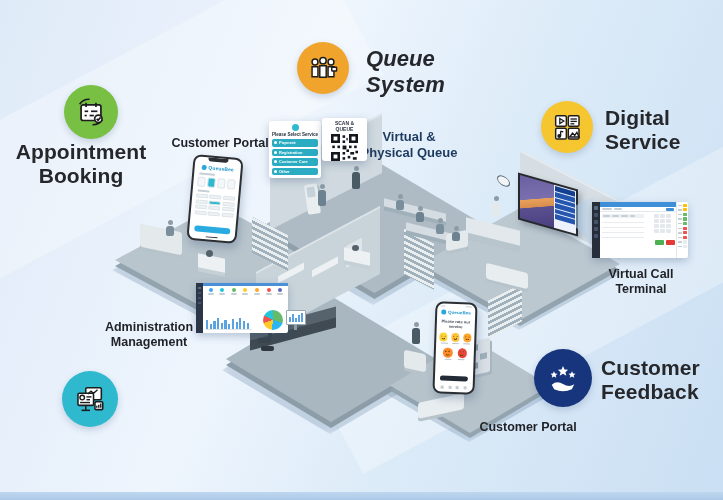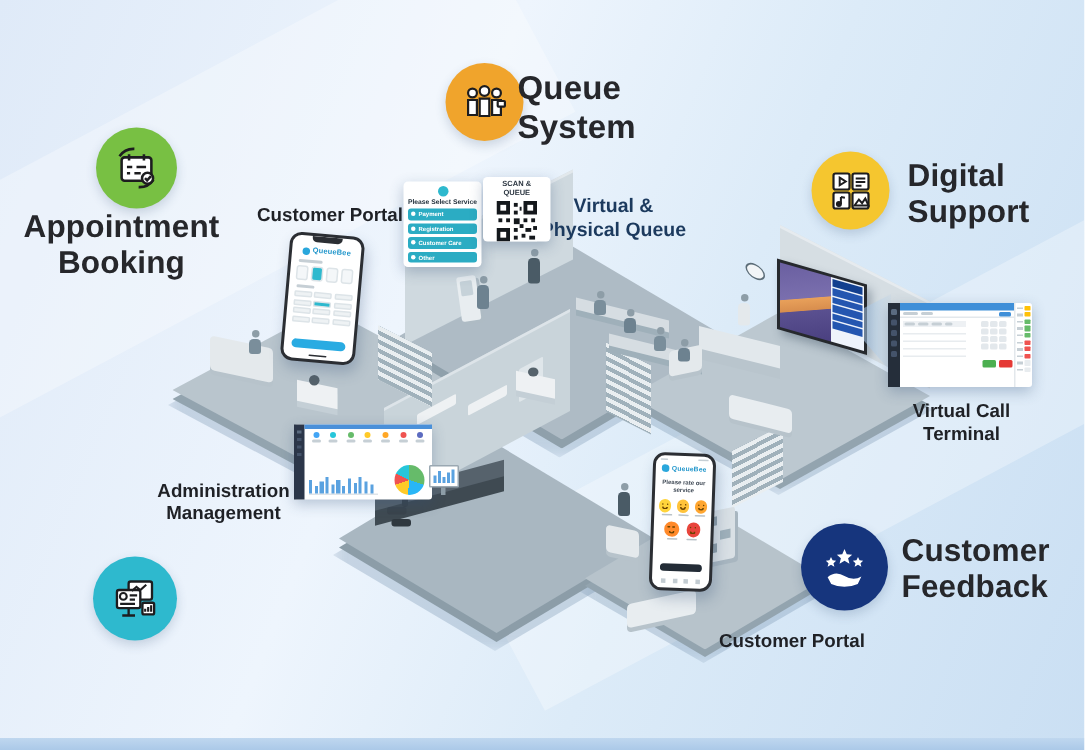--- a/index.html
+++ b/index.html
@@ -160,21 +160,21 @@
         <circle cx="6" cy="7.5" r="2.2"></circle>
           <path d="M3.8 11h4.4v7.5H3.8z"></path>
         <circle cx="12" cy="6.5" r="2.4"></circle>
           <path d="M9.6 10.3h4.8V19H9.6z"></path>
         <circle cx="18" cy="7.5" r="2.2"></circle>
           <path d="M15.8 11h4.4v7.5h-4.4z"></path>
         <rect x="18.6" y="11.5" width="3.6" height="2.8" rx="0.4"></rect>
       </g>
     </svg>
   </div>
-  <div class="badge-label" style="left:345px; top:46px; width:112px; font-size:22px;">Queue System</div>
+  <div class="badge-label" style="left:366px; top:46px; width:112px; font-size:22px;font-style:italic;">Queue System</div>
 
   <div class="badge-circle" style="left:64px; top:85px; width:54px; height:54px; background:#78C043;">
     <svg width="34" height="34" viewBox="0 0 24 24">
       <g fill="none" stroke="#1d1d1f" stroke-width="1.2">
         <path d="M4 6.5 A 8 8 0 0 1 11 3"></path>
           <path d="M20 17.5 A 8 8 0 0 1 13 21"></path>
         <rect x="5" y="7" width="14" height="11" rx="1.4" fill="#fff"></rect>
         <line x1="8.5" y1="5.5" x2="8.5" y2="8.5"></line>
           <line x1="15.5" y1="5.5" x2="15.5" y2="8.5"></line>
         <line x1="7.5" y1="11.5" x2="10" y2="11.5"></line>
@@ -201,21 +201,21 @@
         <line x1="14.6" y1="6" x2="19.4" y2="6"></line>
           <line x1="14.6" y1="7.8" x2="19.4" y2="7.8"></line>
           <line x1="14.6" y1="9.6" x2="17.5" y2="9.6"></line>
         <circle cx="6.2" cy="18.8" r="1"></circle>
           <line x1="7.2" y1="18.8" x2="7.2" y2="15.2"></line>
           <line x1="7.2" y1="15.2" x2="9.2" y2="15.6"></line>
         <path d="M14 19.5 l2.2-3 l1.6 1.8 l1.6-2.3 l1.6 3.5 z" fill="none"></path>
       </g>
     </svg>
   </div>
-  <div class="badge-label" style="left:605px; top:106px; width:110px; font-size:21px;">Digital Support</div>
+  <div class="badge-label" style="left:605px; top:106px; width:110px; font-size:21px;">Digital Service</div>
 
   <div class="badge-circle" style="left:534px; top:349px; width:58px; height:58px; background:#16357D;">
     <svg width="36" height="36" viewBox="0 0 24 24">
       <g fill="#fff">
         <path d="M12 4 l1 2.3 2.4 .2 -1.8 1.6 .6 2.4 -2.2-1.3 -2.2 1.3 .6-2.4 -1.8-1.6 2.4-.2 z"></path>
         <path d="M6 7.5 l.7 1.5 1.6 .2 -1.2 1.1 .4 1.6 -1.5-.9 -1.5 .9 .4-1.6 -1.2-1.1 1.6-.2 z"></path>
         <path d="M18 7.5 l.7 1.5 1.6 .2 -1.2 1.1 .4 1.6 -1.5-.9 -1.5 .9 .4-1.6 -1.2-1.1 1.6-.2 z"></path>
         <path d="M4.5 16.5 q3.5 -3 7.5 -0.5 q4 2.4 7.5 .2 l-1.6 3.3 q-6 2.6 -11.8 0 z"></path>
       </g>
     </svg>

